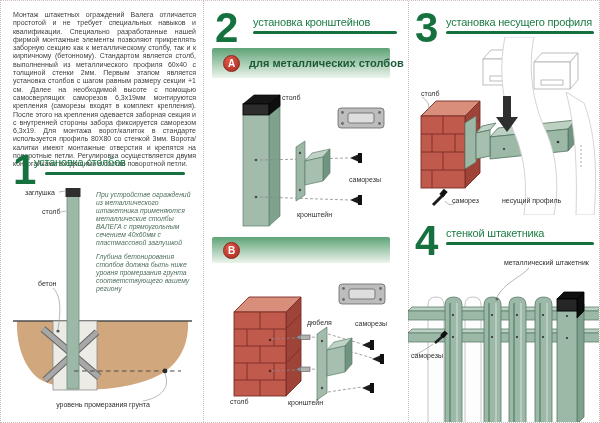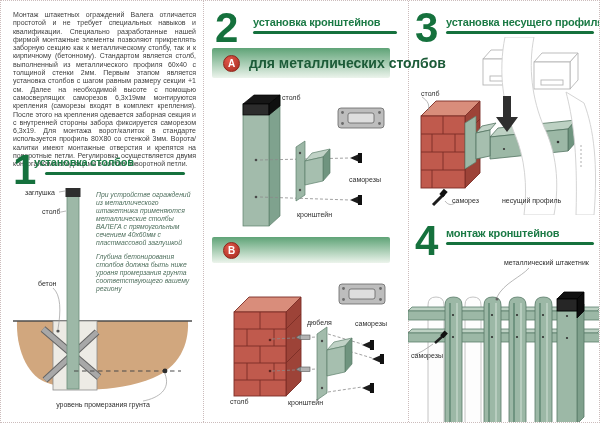--- a/index.html
+++ b/index.html
@@ -8,33 +8,33 @@
     position:relative; width:600px; height:423px; background:#ffffff;
     border:1px dotted #ccbcbc; overflow:hidden;
     font-family:"Liberation Sans", sans-serif;
   }
   .sep { position:absolute; top:0; bottom:0; width:0; border-left:1px dotted #ccbcbc; }
   .intro {
     position:absolute; left:12px; top:10px; width:183px;
     font-size:7px; line-height:8.3px; text-align:justify; color:#3e3e3e;
   }
   .num { position:absolute; font-size:42px; font-weight:900; color:#15713d; line-height:1; }
-  .step-title { position:absolute; font-size:11px; font-weight:700; color:#1b7a45; white-space:nowrap; letter-spacing:-0.2px; }
+  .step-title { position:absolute; font-size:11px; font-weight:400; color:#1b7a45; white-space:nowrap; letter-spacing:-0.2px; }
   .rule { position:absolute; height:3px; background:#15713d; border-radius:2px; }
   .lbl { position:absolute; font-size:7px; color:#2d2d2d; white-space:nowrap; }
   .lbl.center { text-align:center; }
   .note { position:absolute; width:102px; font-size:6.8px; line-height:8px; font-style:italic; color:#4e6f5d; }
   .bar { position:absolute; background:linear-gradient(#5fa377,#ecf4ec); border-radius:2px; display:flex; align-items:center; }
   .badge {
     width:17px; height:17px; border-radius:50%; flex:0 0 17px;
     background:radial-gradient(circle at 35% 30%, #e0574a, #a72b1f);
     color:#fff; font-weight:800; font-size:10px; display:flex; align-items:center; justify-content:center;
     margin-left:11px; border:1px solid #8e241a;
   }
-  .bar-title { margin-left:9px; font-size:14px; font-weight:700; color:#1c5b38; white-space:nowrap; }
+  .bar-title { margin-left:9px; font-size:11px; font-weight:700; color:#1c5b38; white-space:nowrap; }
   .bar-title.small { font-size:9.3px; letter-spacing:-0.2px; }
   .diag { position:absolute; }
 </style>
 </head>
 <body>
 
 <div class="page">
 
   <div class="sep" style="left:202px"></div>
   <div class="sep" style="left:407px"></div>
@@ -258,21 +258,21 @@
       <path d="M14,60 C20,64 22,68 20,74"></path>
       <path d="M48,165 C44,169 40,168 37,164"></path>
     </g>
   </svg>
 
   <div class="lbl" style="left:420px;top:89px">столб</div>
   <div class="lbl" style="left:451px;top:196px">саморез</div>
   <div class="lbl" style="left:501px;top:196px">несущий профиль</div>
 
   <div class="num" style="left:414px;top:219px">4</div>
-  <div class="step-title" style="left:445px;top:226px">монтаж кронштейнов</div>
+  <div class="step-title" style="left:445px;top:226px">стенкой штакетника</div>
   <div class="rule" style="left:445px;top:241px;width:148px"></div>
 
   <div class="lbl" style="left:503px;top:258px">металлический штакетник</div>
 
   <svg class="diag" style="left:407px;top:266px" width="193" height="157" viewBox="0 0 193 157">
     <g fill="#fdfdfd" stroke="#bdbdbd" stroke-width="0.9">
       <path d="M20,157 L20,38 Q20,30 28,30 Q36,30 36,38 L36,157 Z"></path>
       <path d="M57,157 L57,38 Q57,30 65,30 Q73,30 73,38 L73,157 Z"></path>
     </g>
     <g stroke="#5c7f6c" stroke-width="0.8">

